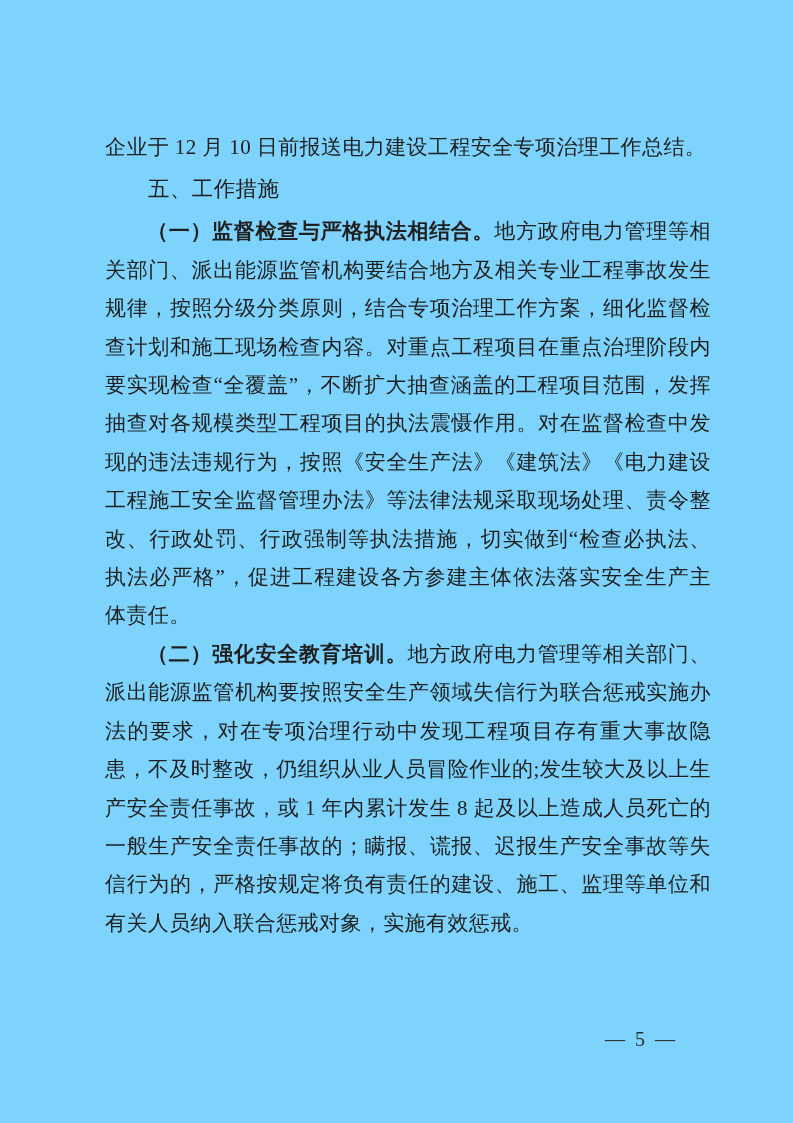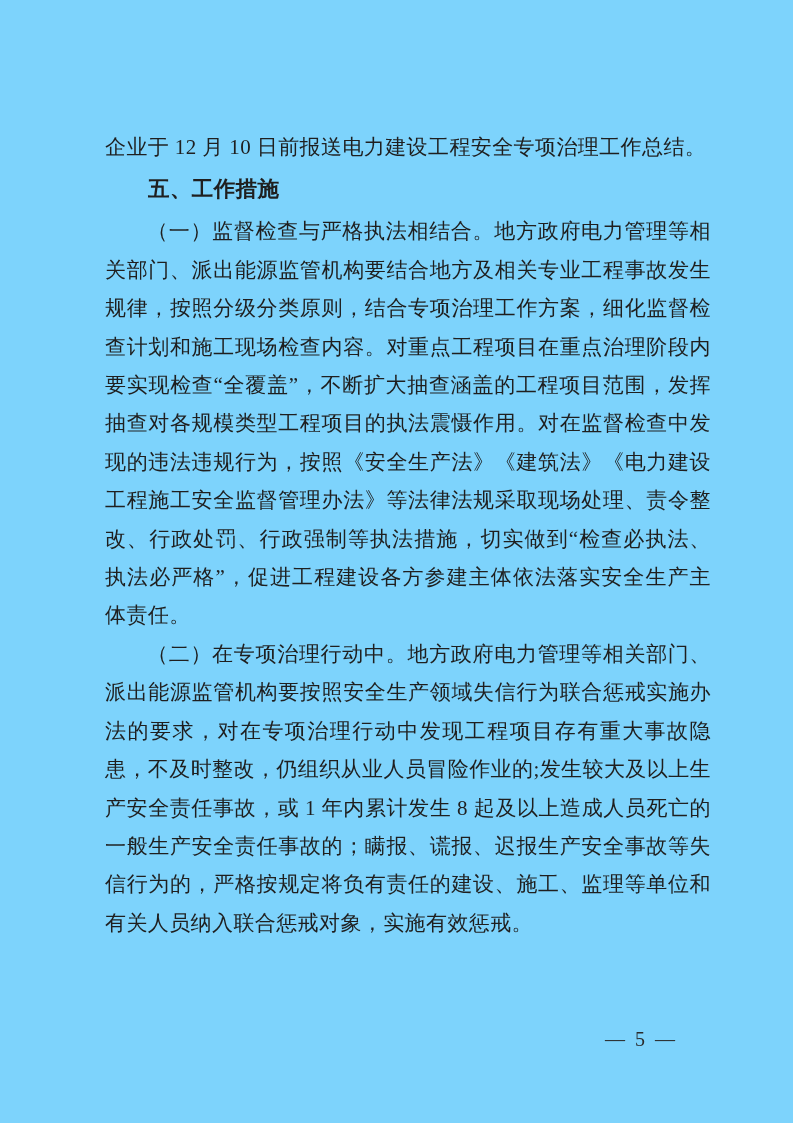--- a/index.html
+++ b/index.html
@@ -31,29 +31,29 @@
     margin: 0;
     padding: 0;
   }
   .cont-line {
     text-indent: 0;
   }
   .heading {
     margin: 0;
     font-size: 21.5px;
     line-height: 46px;
-    font-weight: 700;
+    font-weight: 400;
     text-indent: 2em;
     text-align: left;
   }
   .para {
     text-indent: 2em;
   }
   .lead {
-    font-weight: 400;
+    font-weight: 700;
   }
   .footer {
     position: absolute;
     right: 118px;
     bottom: 72px;
     font-size: 20px;
     color: #2a2a2a;
     display: flex;
     align-items: center;
     gap: 10px;
@@ -66,21 +66,21 @@
 <body>
 
 <div class="page">
   <div class="content">
     <p class="cont-line">企业于 12 月 10 日前报送电力建设工程安全专项治理工作总结。</p>
 
     <h2 class="heading">五、工作措施</h2>
 
     <p class="para"><span class="lead">（一）监督检查与严格执法相结合。</span><span>地方政府电力管理等相关部门、派出能源监管机构要结合地方及相关专业工程事故发生规律，按照分级分类原则，结合专项治理工作方案，细化监督检查计划和施工现场检查内容。对重点工程项目在重点治理阶段内要实现检查“全覆盖”，不断扩大抽查涵盖的工程项目范围，发挥抽查对各规模类型工程项目的执法震慑作用。对在监督检查中发现的违法违规行为，按照《安全生产法》《建筑法》《电力建设工程施工安全监督管理办法》等法律法规采取现场处理、责令整改、行政处罚、行政强制等执法措施，切实做到“检查必执法、执法必严格”，促进工程建设各方参建主体依法落实安全生产主体责任。</span></p>
 
-    <p class="para"><span class="lead">（二）在专项治理行动中。</span><span>地方政府电力管理等相关部门、派出能源监管机构要按照安全生产领域失信行为联合惩戒实施办法的要求，对在专项治理行动中发现工程项目存有重大事故隐患，不及时整改，仍组织从业人员冒险作业的;发生较大及以上生产安全责任事故，或 1 年内累计发生 8 起及以上造成人员死亡的一般生产安全责任事故的；瞒报、谎报、迟报生产安全事故等失信行为的，严格按规定将负有责任的建设、施工、监理等单位和有关人员纳入联合惩戒对象，实施有效惩戒。</span></p>
+    <p class="para"><span class="lead">（二）强化安全教育培训。</span><span>地方政府电力管理等相关部门、派出能源监管机构要按照安全生产领域失信行为联合惩戒实施办法的要求，对在专项治理行动中发现工程项目存有重大事故隐患，不及时整改，仍组织从业人员冒险作业的;发生较大及以上生产安全责任事故，或 1 年内累计发生 8 起及以上造成人员死亡的一般生产安全责任事故的；瞒报、谎报、迟报生产安全事故等失信行为的，严格按规定将负有责任的建设、施工、监理等单位和有关人员纳入联合惩戒对象，实施有效惩戒。</span></p>
 
   </div>
 
   <div class="footer">
     <span class="dash">—</span>
     <span>5</span>
     <span class="dash">—</span>
   </div>
 </div>
 

